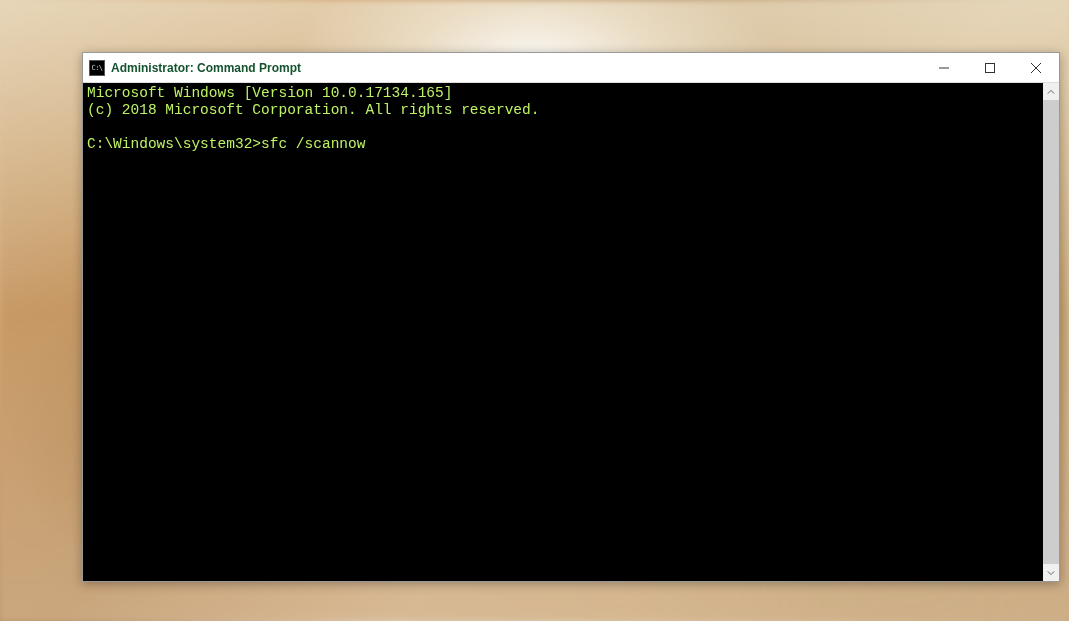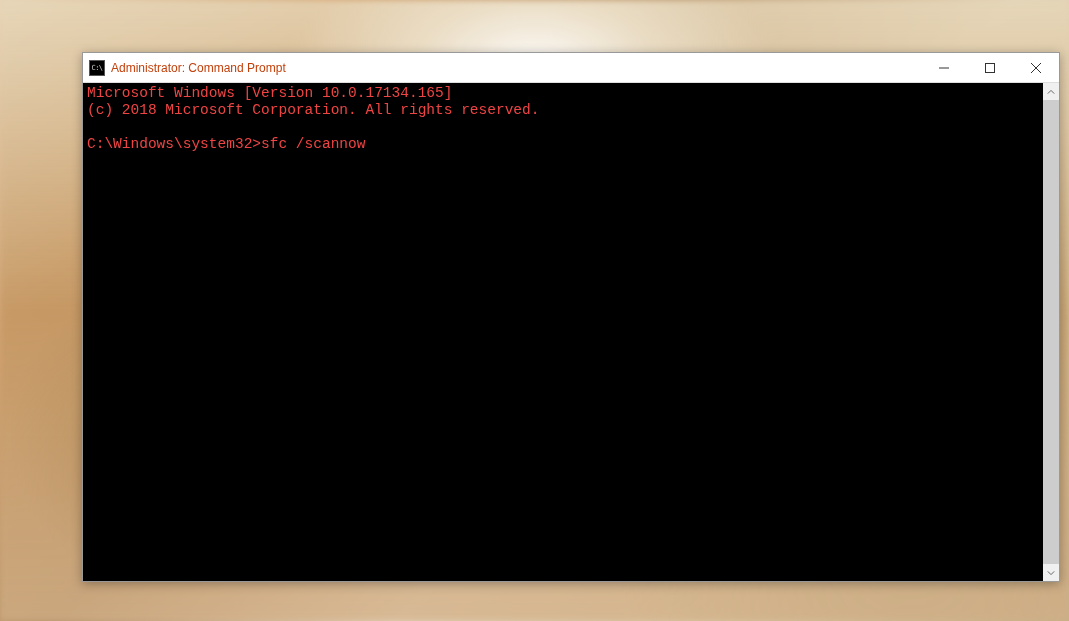--- a/index.html
+++ b/index.html
@@ -56,22 +56,23 @@
       display: flex;
       align-items: center;
       justify-content: center;
       font-size: 7px;
       color: #ccc;
       font-family: monospace;
       letter-spacing: -0.5px;
     }
     .titlebar-text {
       font-size: 12px;
-      color: #c2410c;
+      color: #14532d;
       flex-grow: 1;
+      font-weight: bold;
     }
     .window-controls {
       display: flex;
       height: 100%;
     }
     .ctrl-btn {
       width: 46px;
       height: 100%;
       display: flex;
       align-items: center;
@@ -87,21 +88,21 @@
       display: flex;
       background: #000;
       overflow: hidden;
     }
     .terminal-content {
       flex-grow: 1;
       padding: 2px 4px;
       font-family: "Consolas", "Courier New", monospace;
       font-size: 14.5px;
       line-height: 17px;
-      color: #ef4444;
+      color: #bef264;
       white-space: pre;
       overflow: hidden;
     }
     .scrollbar {
       width: 16px;
       background: #f0f0f0;
       display: flex;
       flex-direction: column;
       flex-shrink: 0;
     }

